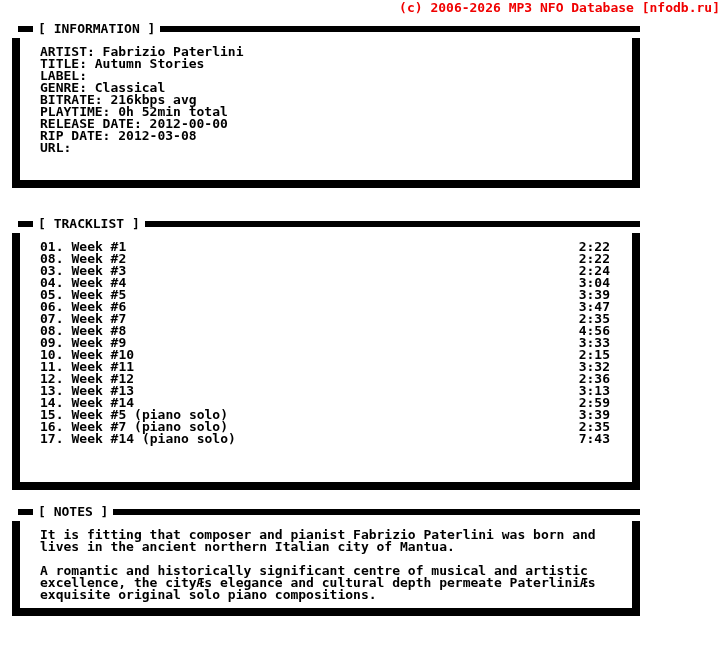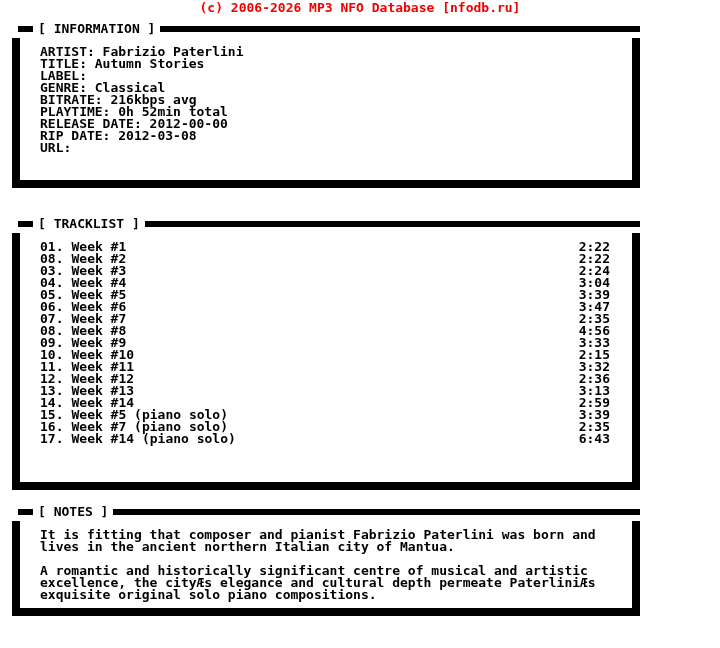--- a/index.html
+++ b/index.html
@@ -7,21 +7,21 @@
   body {
     font-family: "DejaVu Sans Mono", "Liberation Mono", monospace;
     font-weight: bold;
     font-size: 13px;
     line-height: 12px;
     color: #000000;
     padding-top: 2px;
   }
 
   .site-header {
-    text-align: center;
+    text-align: right;
     color: #f00000;
     height: 12px;
     line-height: 11px;
     white-space: pre;
   }
 
   .section { margin: 0 80px 0 12px; }
 
   .section-header {
     display: flex;
@@ -105,21 +105,21 @@
     <div class="track-row"><span class="track-left"><span class="track-num">07.</span><span>Week #7</span></span><span class="track-duration">2:35</span></div>
     <div class="track-row"><span class="track-left"><span class="track-num">08.</span><span>Week #8</span></span><span class="track-duration">4:56</span></div>
     <div class="track-row"><span class="track-left"><span class="track-num">09.</span><span>Week #9</span></span><span class="track-duration">3:33</span></div>
     <div class="track-row"><span class="track-left"><span class="track-num">10.</span><span>Week #10</span></span><span class="track-duration">2:15</span></div>
     <div class="track-row"><span class="track-left"><span class="track-num">11.</span><span>Week #11</span></span><span class="track-duration">3:32</span></div>
     <div class="track-row"><span class="track-left"><span class="track-num">12.</span><span>Week #12</span></span><span class="track-duration">2:36</span></div>
     <div class="track-row"><span class="track-left"><span class="track-num">13.</span><span>Week #13</span></span><span class="track-duration">3:13</span></div>
     <div class="track-row"><span class="track-left"><span class="track-num">14.</span><span>Week #14</span></span><span class="track-duration">2:59</span></div>
     <div class="track-row"><span class="track-left"><span class="track-num">15.</span><span>Week #5 (piano solo)</span></span><span class="track-duration">3:39</span></div>
     <div class="track-row"><span class="track-left"><span class="track-num">16.</span><span>Week #7 (piano solo)</span></span><span class="track-duration">2:35</span></div>
-    <div class="track-row"><span class="track-left"><span class="track-num">17.</span><span>Week #14 (piano solo)</span></span><span class="track-duration">6:43</span></div>
+    <div class="track-row"><span class="track-left"><span class="track-num">17.</span><span>Week #14 (piano solo)</span></span><span class="track-duration">7:43</span></div>
   </div>
 </div>
 
 <div class="section section-notes">
   <div class="section-header">
     <span class="header-bar-left"></span>
     <span class="section-label">[ NOTES ]</span>
     <span class="header-bar-right"></span>
   </div>
   <div class="section-body">

